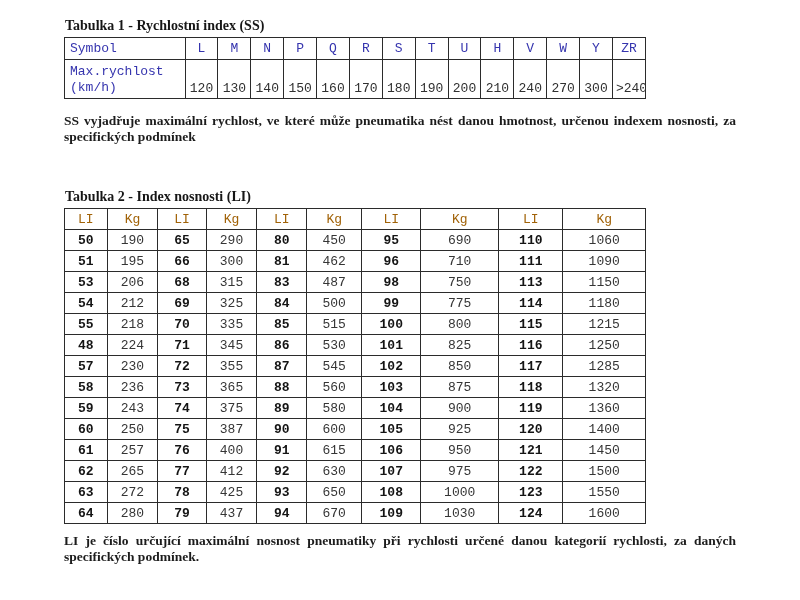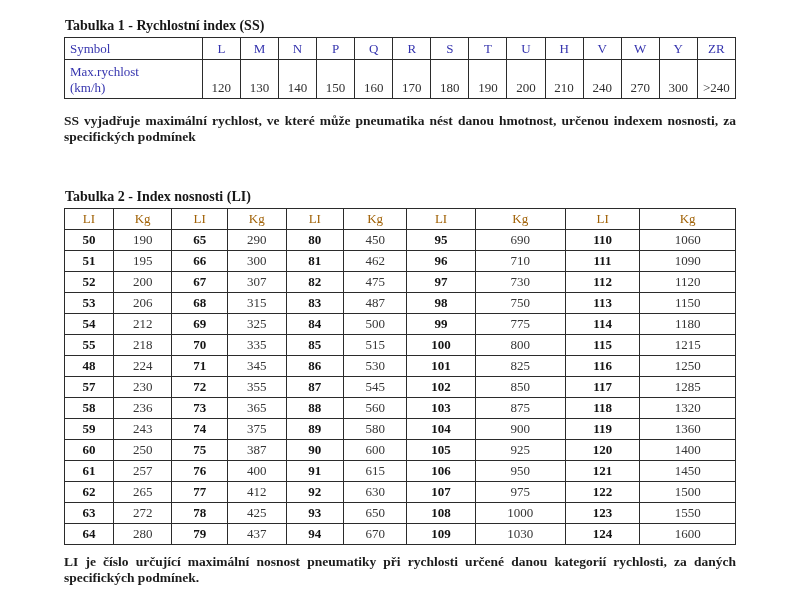--- a/index.html
+++ b/index.html
@@ -14,22 +14,22 @@
     font-family: "Liberation Serif", serif;
     font-weight: bold;
     font-size: 14px;
     margin: 0 0 3px 1px;
     color: #161616;
   }
 
   table {
     border-collapse: collapse;
     table-layout: fixed;
-    width: 672px;
-    font-family: Liberation Serif, serif;
+    width: 582px;
+    font-family: Liberation Mono, monospace;
     font-size: 13px;
   }
   td {
     border: 1px solid #2b2b2b;
     padding: 0 3px;
     overflow: hidden;
     white-space: nowrap;
   }
 
   
@@ -157,32 +157,20 @@
           <td class="li">66</td>
           <td class="kg">300</td>
           <td class="li">81</td>
           <td class="kg">462</td>
           <td class="li">96</td>
           <td class="kg">710</td>
           <td class="li">111</td>
           <td class="kg">1090</td>
         </tr>
         <tr>
-          <td class="li">52</td>
-          <td class="kg">200</td>
-          <td class="li">67</td>
-          <td class="kg">307</td>
-          <td class="li">82</td>
-          <td class="kg">475</td>
-          <td class="li">97</td>
-          <td class="kg">730</td>
-          <td class="li">112</td>
-          <td class="kg">1120</td>
-        </tr>
-        <tr>
           <td class="li">53</td>
           <td class="kg">206</td>
           <td class="li">68</td>
           <td class="kg">315</td>
           <td class="li">83</td>
           <td class="kg">487</td>
           <td class="li">98</td>
           <td class="kg">750</td>
           <td class="li">113</td>
           <td class="kg">1150</td>

